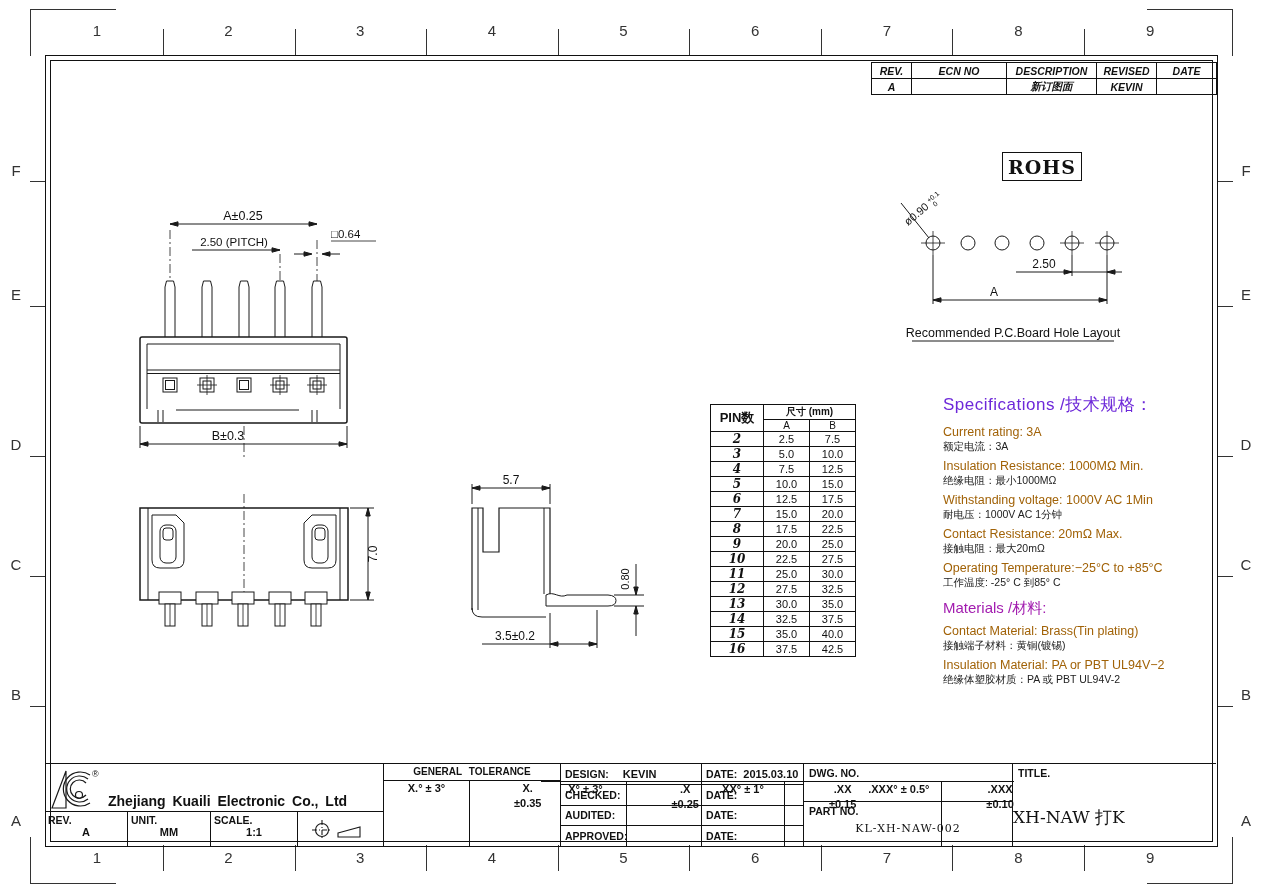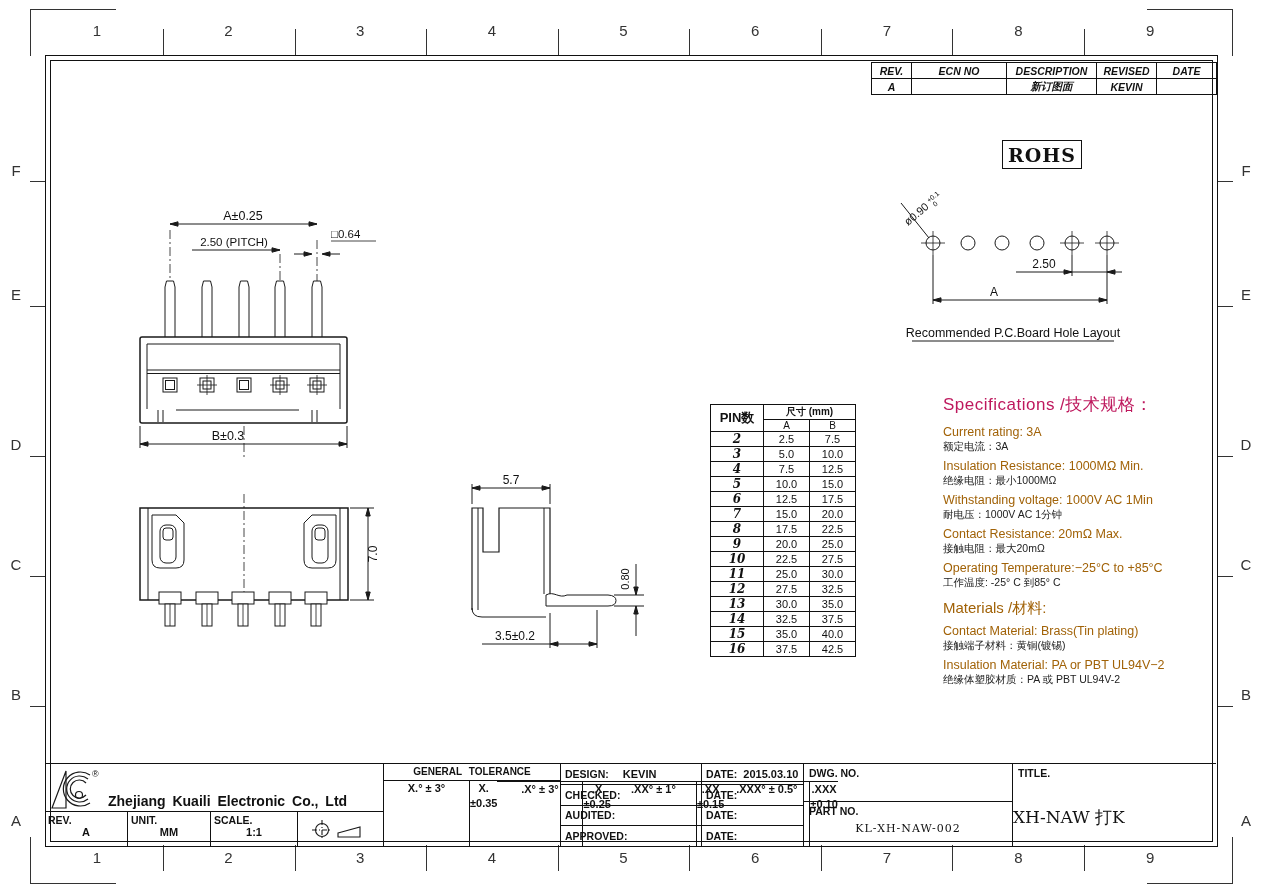--- a/index.html
+++ b/index.html
@@ -28,59 +28,59 @@
   .ticks-v div:nth-child(5){top:525px;}
   
   .frame-outer{left:45px;top:55px;width:1171px;height:790px;border:1.5px solid #111;}
   .frame-inner{left:50px;top:60px;width:1161px;height:780px;border:1px solid #111;}
   
   .revtable{left:871px;top:62px;}
   .revtable table{border-collapse:collapse;table-layout:fixed;width:345px;}
   .revtable th,.revtable td{border:1px solid #111;height:15px;padding:0 2px;text-align:center;
     font:italic bold 10.5px "Liberation Sans",sans-serif;overflow:hidden;white-space:nowrap;}
   
-  .rohs{left:1002px;top:140px;width:78px;height:27px;border:1.5px solid #111;display:flex;align-items:center;justify-content:center;
+  .rohs{left:1002px;top:152px;width:78px;height:27px;border:1.5px solid #111;display:flex;align-items:center;justify-content:center;
     font:bold 19px "DejaVu Serif",serif;letter-spacing:1px;}
   
   .pintable-wrap{left:710px;top:404px;}
   .pintable{border-collapse:collapse;table-layout:fixed;}
   .pintable th,.pintable td{border:1px solid #111;padding:0;text-align:center;overflow:hidden;white-space:nowrap;}
   .pt-pin{width:52px;font:bold 13px "Liberation Sans",sans-serif;}
   .pt-size{width:90px;height:14px;font:bold 10px "Liberation Sans",sans-serif;}
   .pt-ab{height:11px;font:10px "Liberation Sans",sans-serif;}
   .pintable td{height:12.5px;font:11px "Liberation Sans",sans-serif;}
   .pintable td.pt-n{font:italic bold 12px "DejaVu Serif",serif;}
   
   .specs{left:943px;top:393px;width:288px;}
-  .spec-title{font-size:17px;letter-spacing:.5px;margin-bottom:9px;color:#be185d;}
+  .spec-title{font-size:17px;letter-spacing:.5px;margin-bottom:9px;color:#6d28d9;}
   .spec-item{margin-bottom:6px;}
   .spec-en{font-size:12.5px;line-height:15px;white-space:nowrap;color:#a16207;}
   .spec-cn{font-size:10.5px;line-height:13px;white-space:nowrap;color:#222;}
-  .mat-title{font-size:15px;margin:10px 0 6px 0;color:#a16207;}
+  .mat-title{font-size:15px;margin:10px 0 6px 0;color:#a21caf;}
   
   .tblock{left:45px;top:763px;width:1171px;height:82px;border-top:1.5px solid #111;font-size:11px;}
   .tb-cell{position:absolute;top:0;height:82px;box-sizing:border-box;}
   .tb-company{left:0;width:338px;}
   .tb-tol{left:338px;width:177px;border-left:1.5px solid #111;}
   .tb-sign{left:515px;width:243px;border-left:1.5px solid #111;display:flex;flex-direction:column;}
   .tb-dwg{left:758px;width:209px;border-left:1.5px solid #111;}
   .tb-title{left:967px;width:192px;border-left:1.5px solid #111;}
   .tb-label{font-weight:bold;font-size:10.5px;}
   .comp-cn{position:absolute;left:62px;top:0px;font-size:25px;letter-spacing:1.5px;white-space:nowrap;}
   .comp-en{position:absolute;left:63px;top:29px;font-weight:bold;font-size:14px;white-space:nowrap;word-spacing:3px;}
   .comp-row{position:absolute;left:0;top:47px;width:338px;height:35px;border-top:1px solid #111;}
   .comp-sub{position:absolute;top:0;height:35px;border-right:1px solid #111;box-sizing:border-box;}
   .comp-sub .tb-label{position:absolute;left:3px;top:2px;}
   .comp-sub .val{position:absolute;left:0;right:0;top:14px;text-align:center;font-weight:bold;font-size:11px;}
   .tol-head{height:16px;border-bottom:1px solid #111;text-align:center;font-weight:bold;font-size:10px;line-height:16px;word-spacing:4px;}
   .tol-rows{display:flex;flex-direction:row;height:65px;}
   .tol-row{flex:1;display:flex;}
   .tol-row + .tol-row{border-top:1px solid #111;}
   .tol-l{width:85px;text-align:center;font-weight:bold;font-size:11px;line-height:15px;}
-  .tol-r{flex:1;border-left:1px solid #111;text-align:center;font-weight:bold;font-size:11px;line-height:15px;}
+  .tol-r{flex:1;border-left:1px solid #111;text-align:center;font-weight:bold;font-size:11px;line-height:15px;padding-left:44px;}
   .sign-row{flex:1;display:flex;}
   .sign-row + .sign-row{border-top:1px solid #111;}
   .sign-l{width:140px;display:flex;align-items:center;padding-left:4px;box-sizing:border-box;}
   .sign-l .v{margin-left:14px;font-weight:bold;}
   .sign-d{flex:1;border-left:1px solid #111;display:flex;align-items:center;padding-left:4px;}
   .sign-d .v{margin-left:6px;font-weight:bold;}
   .dwg-top{position:absolute;left:0;top:0;width:100%;height:37px;}
   .dwg-bot{position:absolute;left:0;top:37px;width:100%;height:45px;border-top:1px solid #111;}
   .dwg-top .tb-label,.dwg-bot .tb-label,.tb-title .tb-label{position:absolute;left:5px;top:3px;}
   .partno-val{position:absolute;left:0;right:0;top:20px;text-align:center;font:11px "DejaVu Serif",serif;letter-spacing:1px;}

